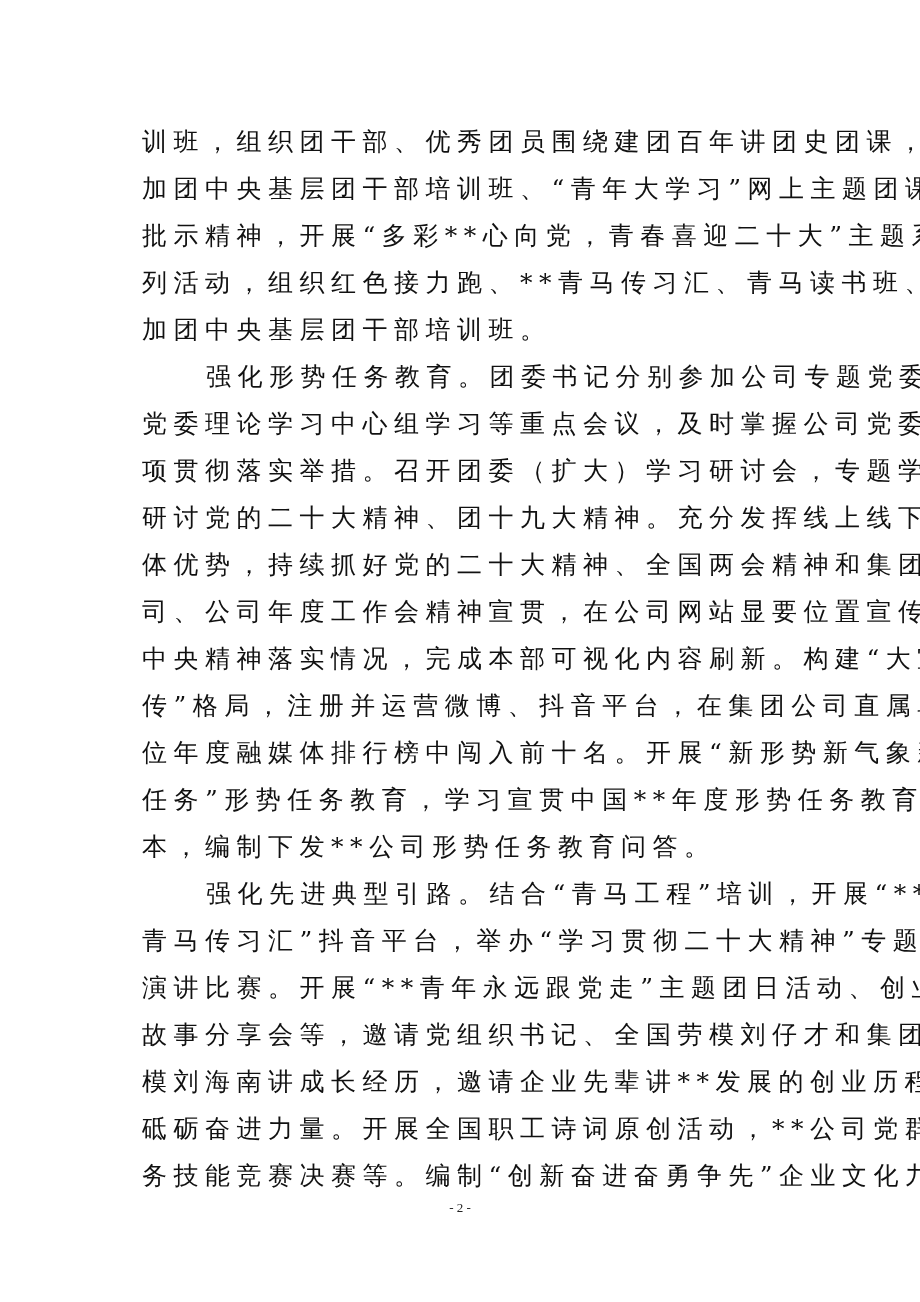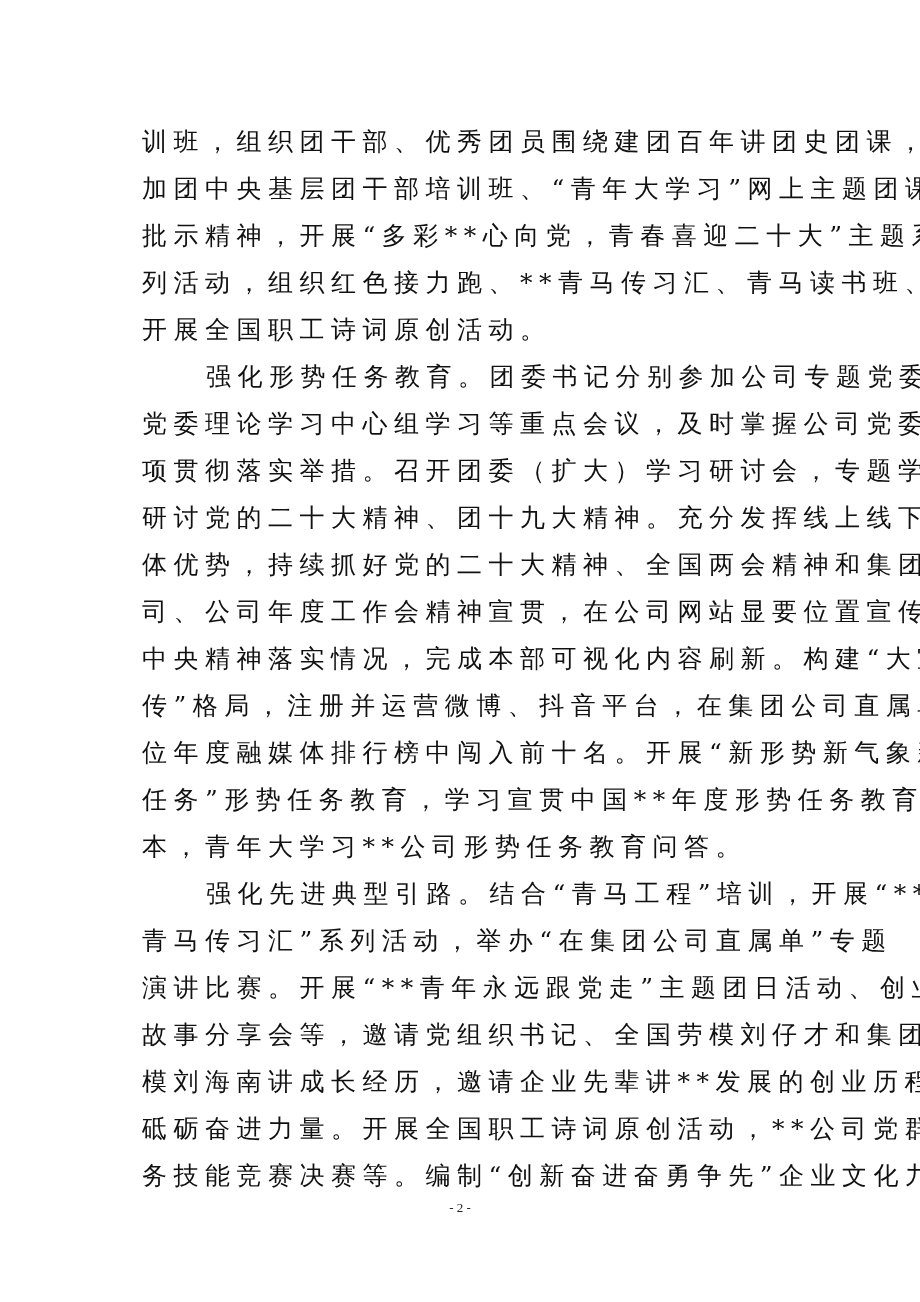--- a/index.html
+++ b/index.html
@@ -26,34 +26,34 @@
 </style>
 </head>
 <body>
 
 <div class="page">
   <div class="body-text" id="body-text">
       <div class="line">训班，组织团干部、优秀团员围绕建团百年讲团史团课，参</div>
       <div class="line">加团中央基层团干部培训班、“青年大学习”网上主题团课。</div>
       <div class="line">批示精神，开展“多彩**心向党，青春喜迎二十大”主题系</div>
       <div class="line">列活动，组织红色接力跑、**青马传习汇、青马读书班、五</div>
-      <div class="line">开展全国职工诗词原创活动。</div>
+      <div class="line">加团中央基层团干部培训班。</div>
       <div class="line indent">强化形势任务教育。团委书记分别参加公司专题党委会、</div>
       <div class="line">党委理论学习中心组学习等重点会议，及时掌握公司党委各</div>
       <div class="line">项贯彻落实举措。召开团委（扩大）学习研讨会，专题学习</div>
       <div class="line">研讨党的二十大精神、团十九大精神。充分发挥线上线下媒</div>
       <div class="line">体优势，持续抓好党的二十大精神、全国两会精神和集团公</div>
       <div class="line">司、公司年度工作会精神宣贯，在公司网站显要位置宣传党</div>
       <div class="line">中央精神落实情况，完成本部可视化内容刷新。构建“大宣</div>
       <div class="line">传”格局，注册并运营微博、抖音平台，在集团公司直属单</div>
       <div class="line">位年度融媒体排行榜中闯入前十名。开展“新形势新气象新</div>
       <div class="line">任务”形势任务教育，学习宣贯中国**年度形势任务教育读</div>
-      <div class="line">本，青年大学习**公司形势任务教育问答。</div>
+      <div class="line">本，编制下发**公司形势任务教育问答。</div>
       <div class="line indent">强化先进典型引路。结合“青马工程”培训，开展“**</div>
-      <div class="line">青马传习汇”系列活动，举办“在集团公司直属单”专题</div>
+      <div class="line">青马传习汇”抖音平台，举办“学习贯彻二十大精神”专题</div>
       <div class="line">演讲比赛。开展“**青年永远跟党走”主题团日活动、创业</div>
       <div class="line">故事分享会等，邀请党组织书记、全国劳模刘仔才和集团劳</div>
       <div class="line">模刘海南讲成长经历，邀请企业先辈讲**发展的创业历程，</div>
       <div class="line">砥砺奋进力量。开展全国职工诗词原创活动，**公司党群业</div>
       <div class="line">务技能竞赛决赛等。编制“创新奋进奋勇争先”企业文化九</div>
     </div>
   <div class="page-number">- 2 -</div>
 </div>
 
 </body></html>

